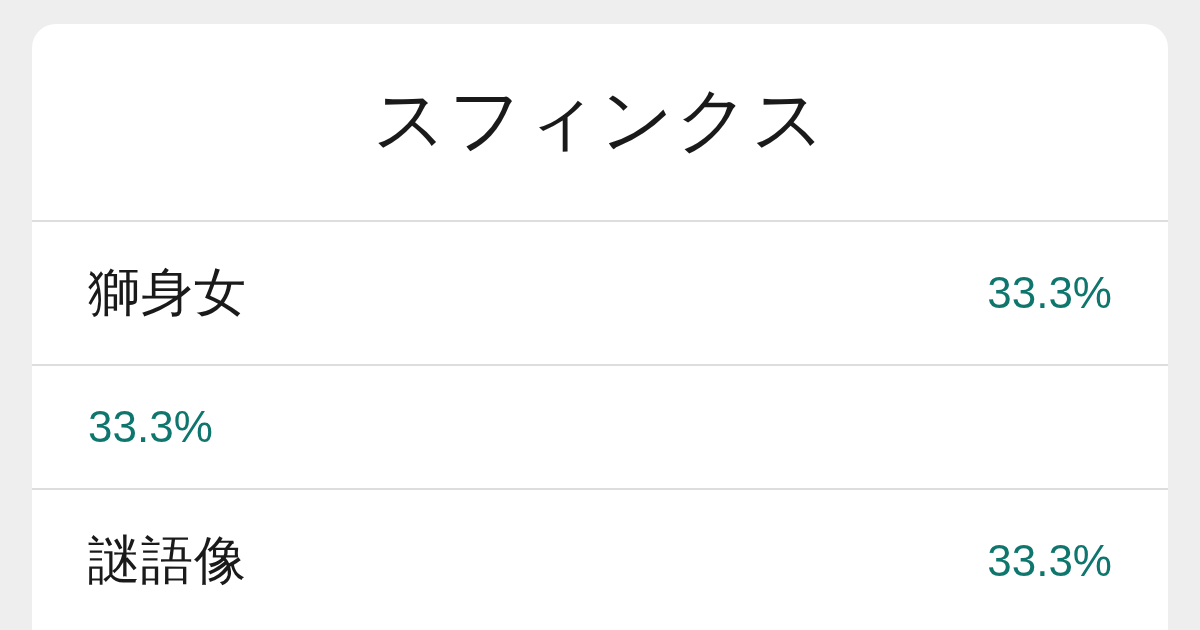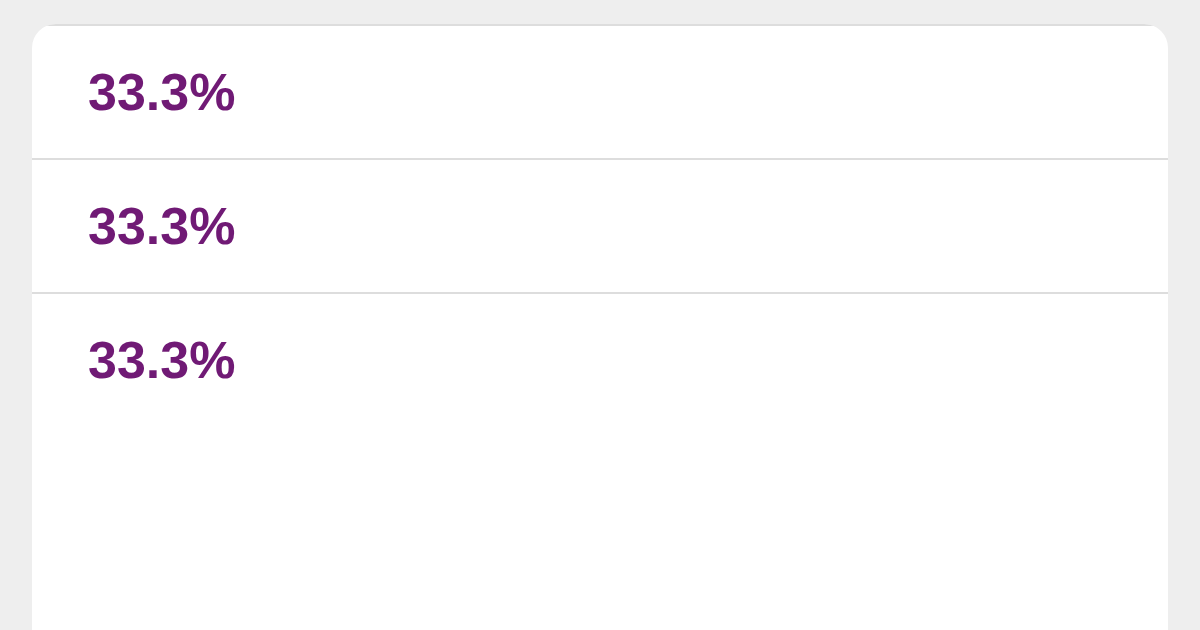--- a/index.html
+++ b/index.html
@@ -37,31 +37,34 @@
       padding: 36px 56px;
       border-top: 2px solid #dddddd;
     }
     .row-label {
       font-size: 52px;
       font-weight: 400;
       color: #1a1a1a;
       letter-spacing: 1px;
     }
     .row-value {
-      font-size: 52px;
-      font-weight: 700;
-      color: #701a75;
+      font-size: 44px;
+      font-weight: 400;
+      color: #0f766e;
     }
   </style>
 </head>
 <body>
 
 <div class="card">
+  <div class="title">スフィンクス</div>
   <div class="row">
+    <span class="row-label">獅身女</span>
     <span class="row-value">33.3%</span>
   </div>
   <div class="row">
     <span class="row-value">33.3%</span>
   </div>
   <div class="row">
+    <span class="row-label">謎語像</span>
     <span class="row-value">33.3%</span>
   </div>
 </div>
 
 </body></html>

